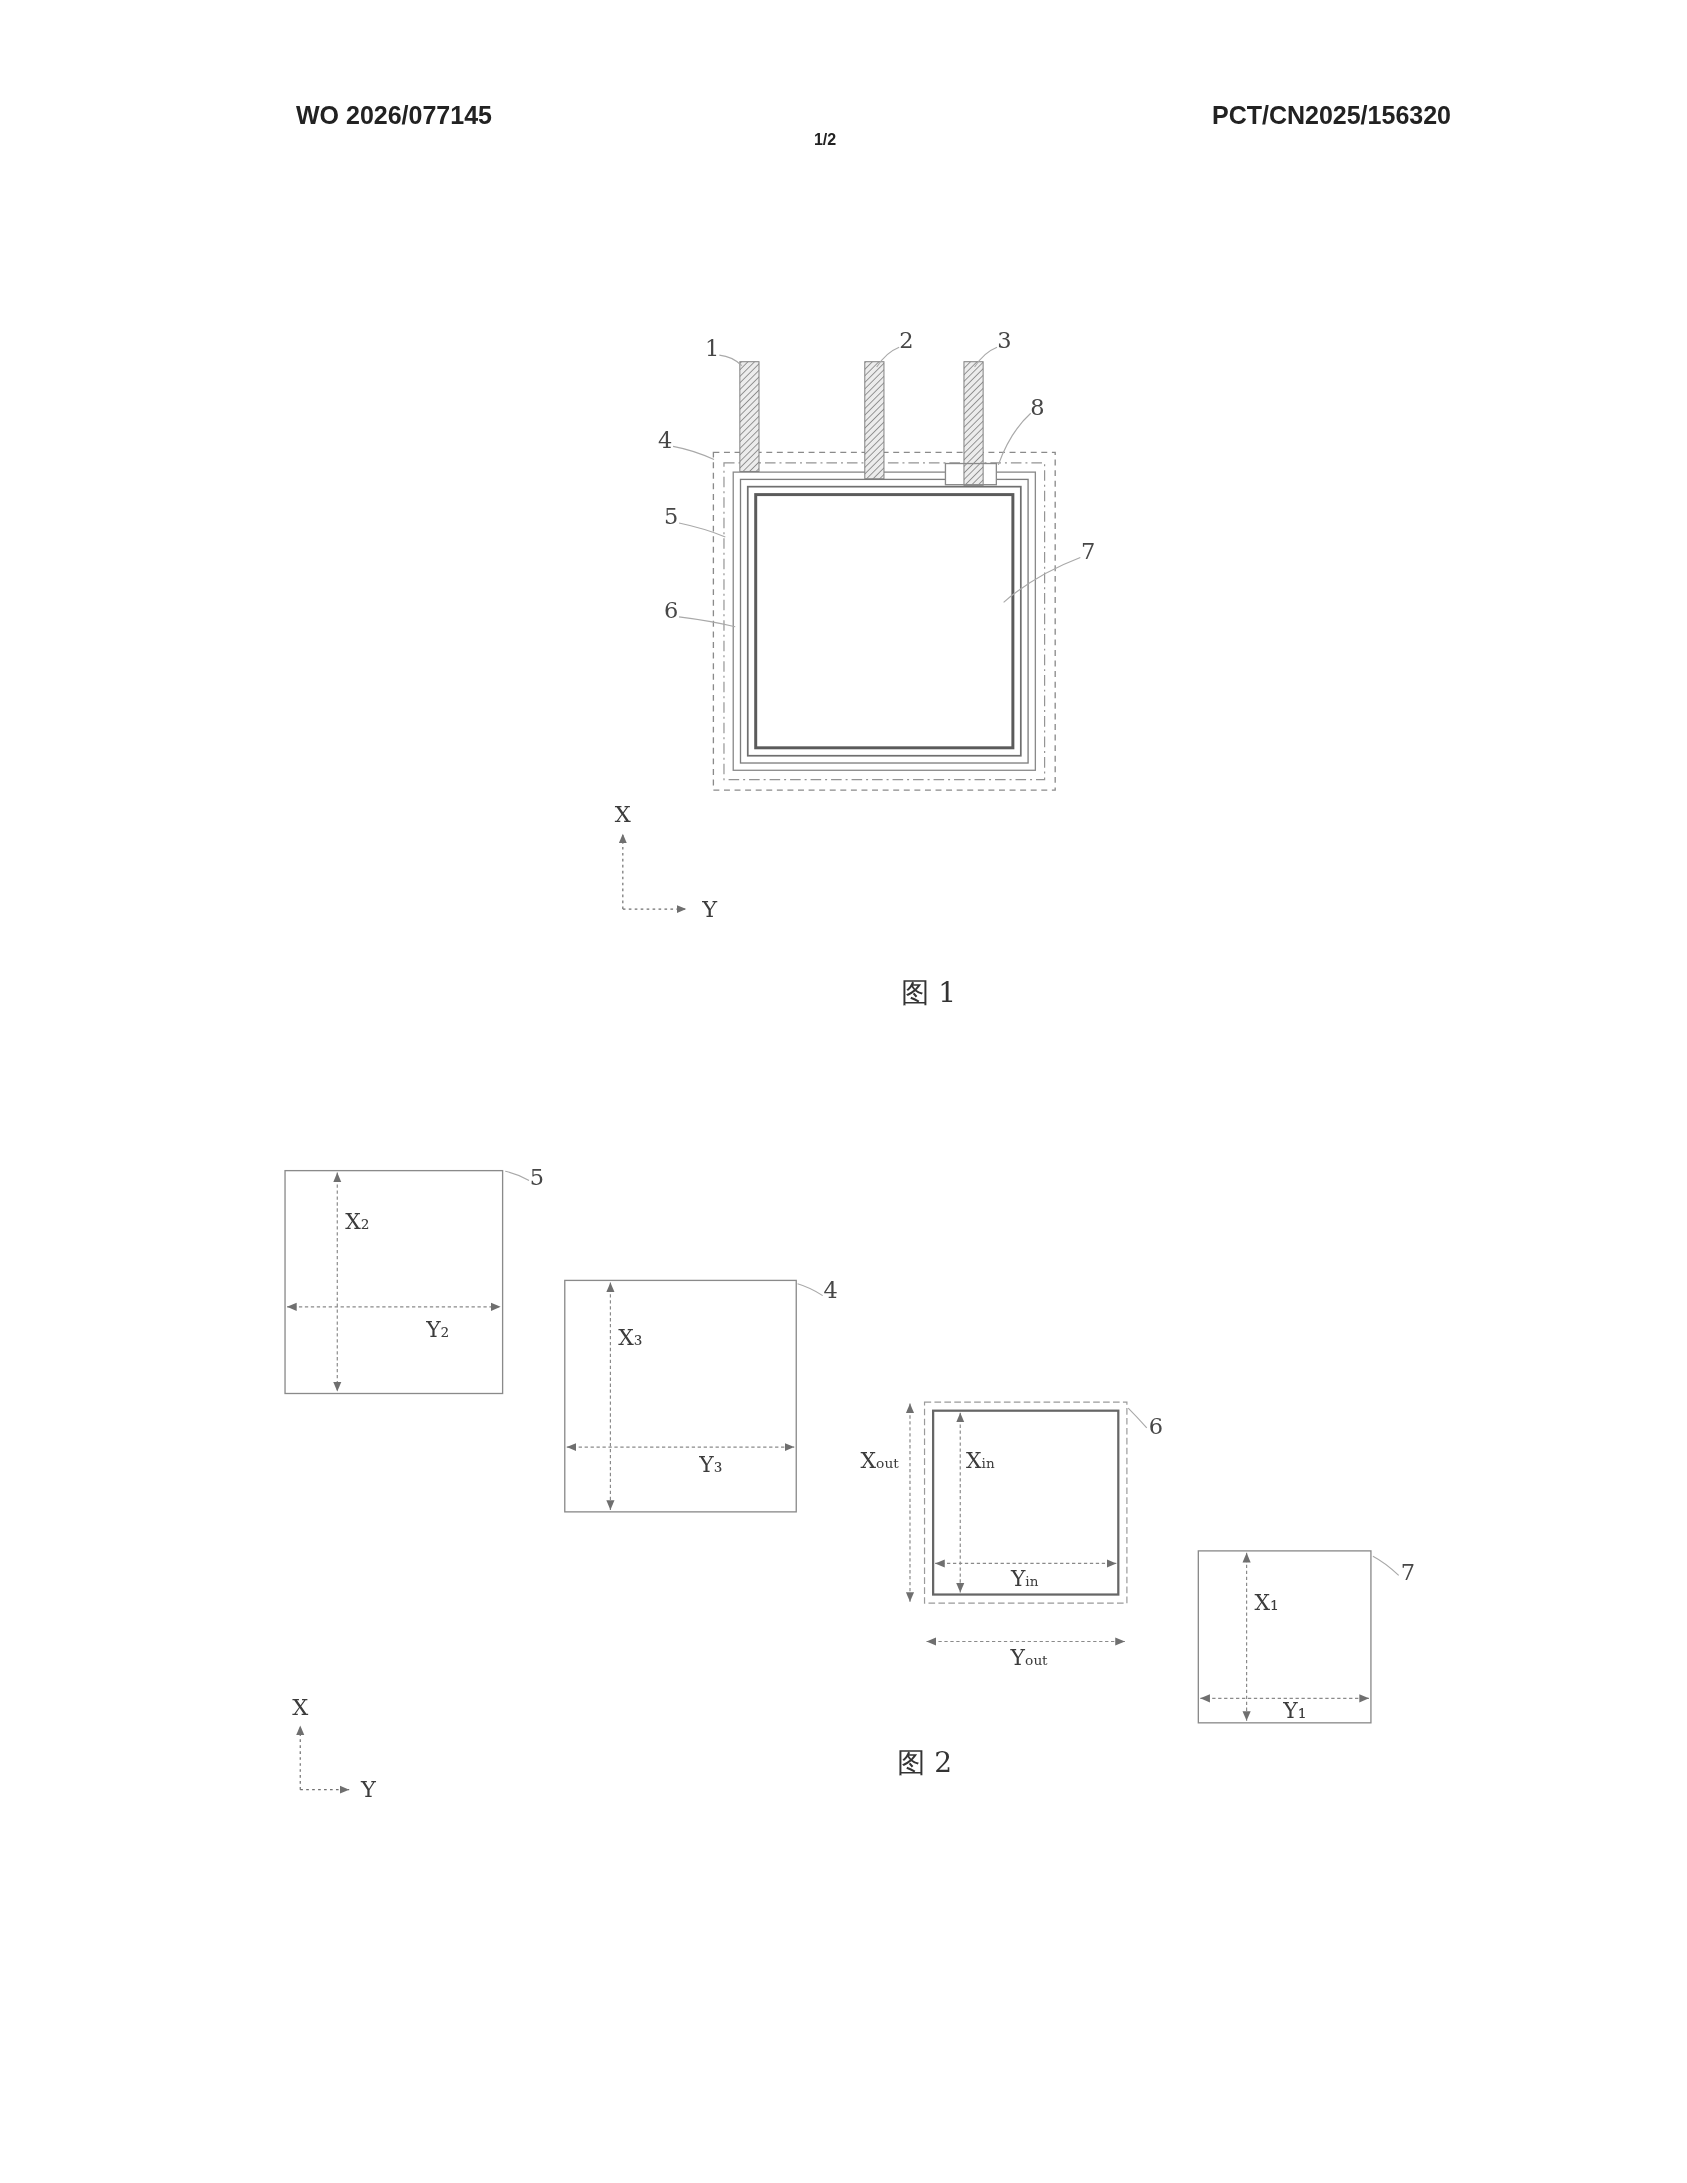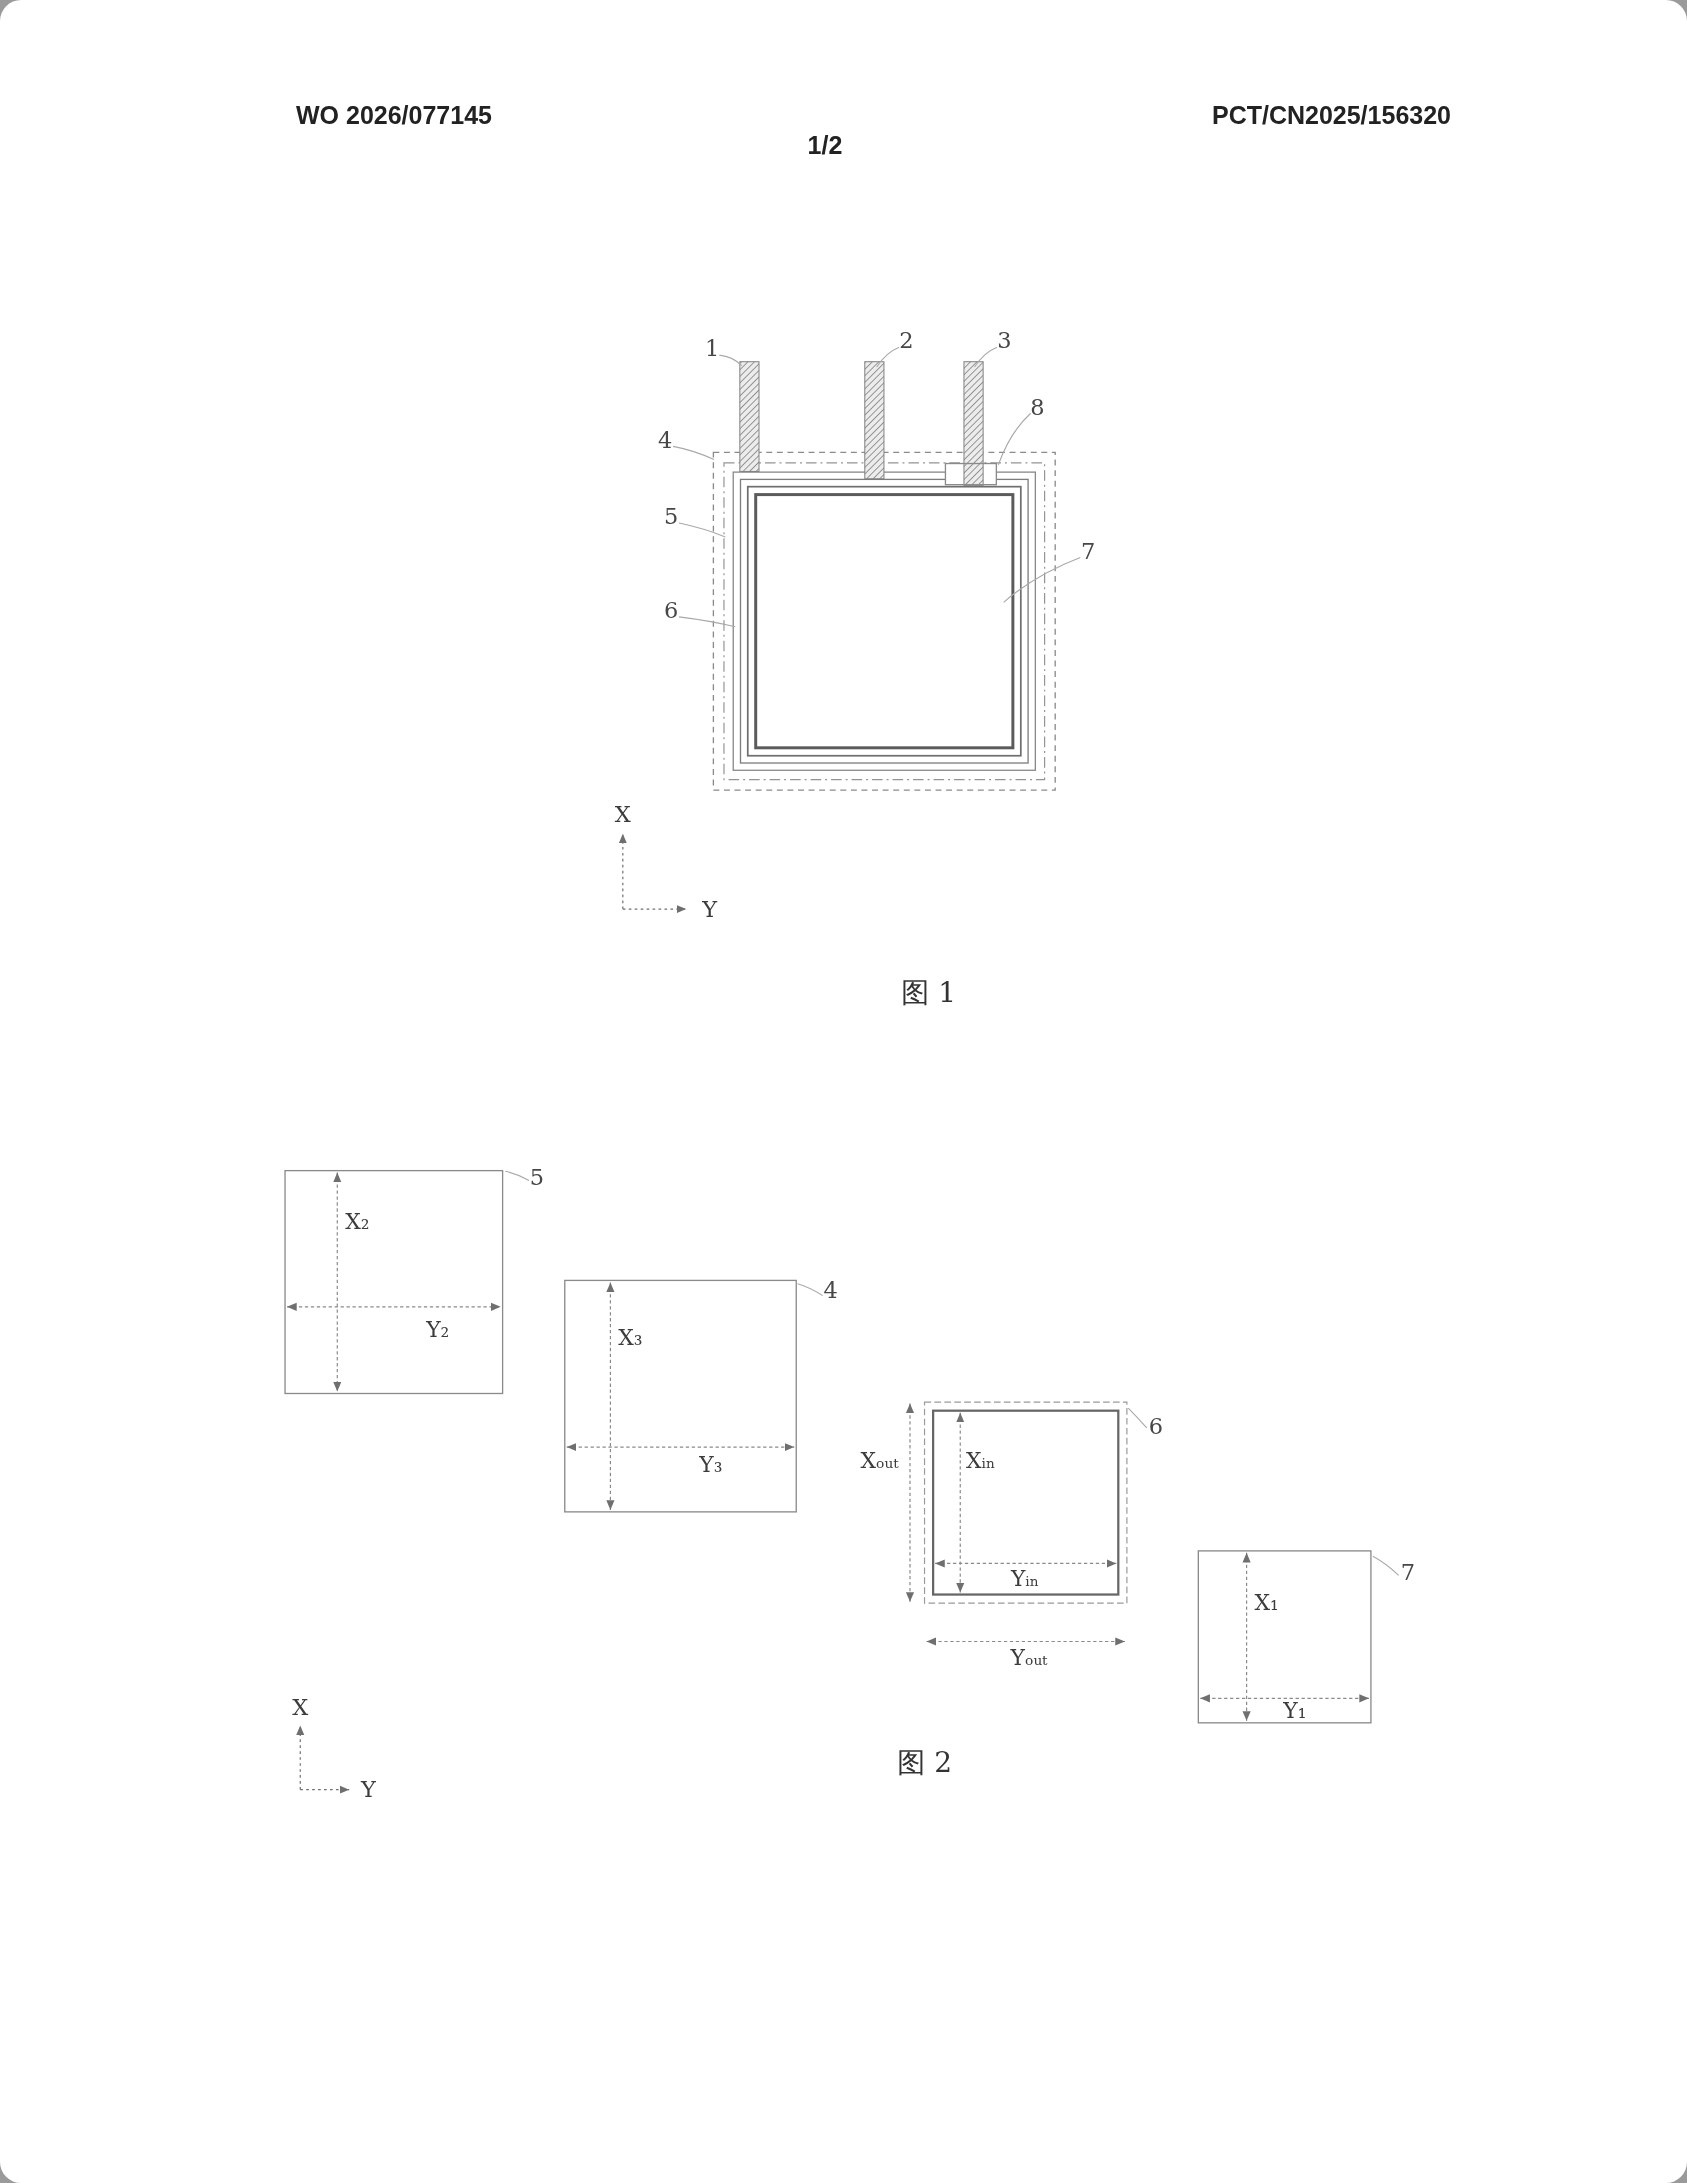--- a/index.html
+++ b/index.html
@@ -1,26 +1,26 @@
 <!DOCTYPE html>
 <html style="font-size:10.6px"><head>
 <meta charset="utf-8">
 <style>
   html,body { margin:0; padding:0; background:#9a9a9a; }
   .page {
     position:relative; width:1687px; height:2183px; background:#ffffff;
-    font-family:"Liberation Serif","DejaVu Serif",serif; color:#2b2b2b; overflow:hidden;border-radius:21px;
+    font-family:"Liberation Serif","DejaVu Serif",serif; color:#2b2b2b; overflow:hidden;
   }
   .hdr {
     position:absolute; font-family:"Liberation Sans","DejaVu Sans",sans-serif;
     font-weight:bold; font-size:25px; color:#222; white-space:nowrap;
   }
   .sheet {
     position:absolute; font-family:"Liberation Sans","DejaVu Sans",sans-serif;
-    font-weight:bold; font-size:25px; color:#222; text-align:center;
+    font-weight:bold; font-size:16px; color:#222; text-align:center;
   }
   .figcap {
     position:absolute; font-size:28px; color:#333; text-align:right;
     font-family:"DejaVu Serif","DejaVu Sans",serif;
   }
   svg { position:absolute; overflow:visible; }
   .rsolid   { fill:none; }
   .dim      { stroke:#8a8a8a; stroke-width:1.8; stroke-dasharray:5 4; fill:none; }
   .leader   { stroke:#a9a9a9; stroke-width:1.7; fill:none; }
   .dlabel   { font:33px "DejaVu Serif","DejaVu Sans",serif; fill:#3c3c3c; }

